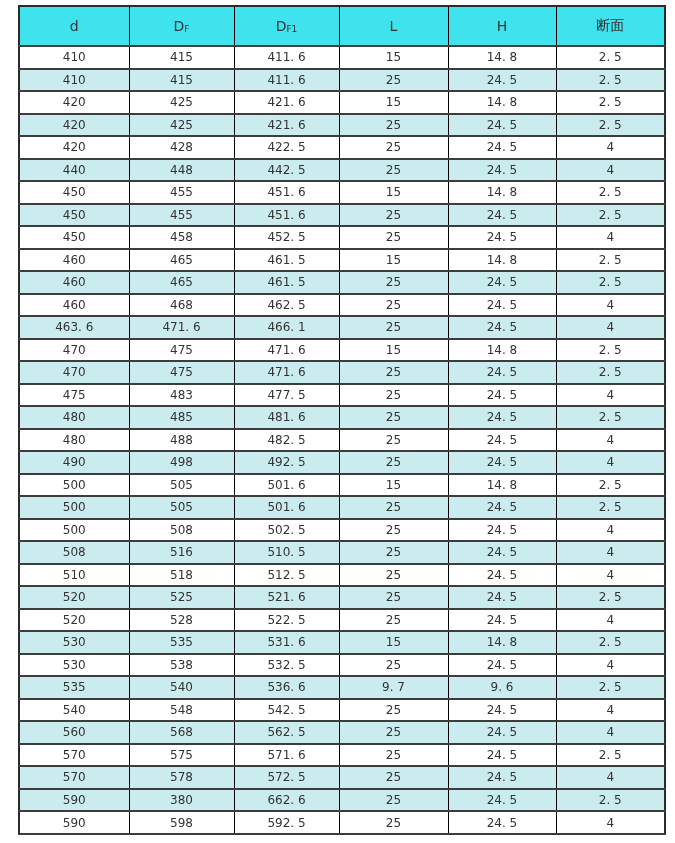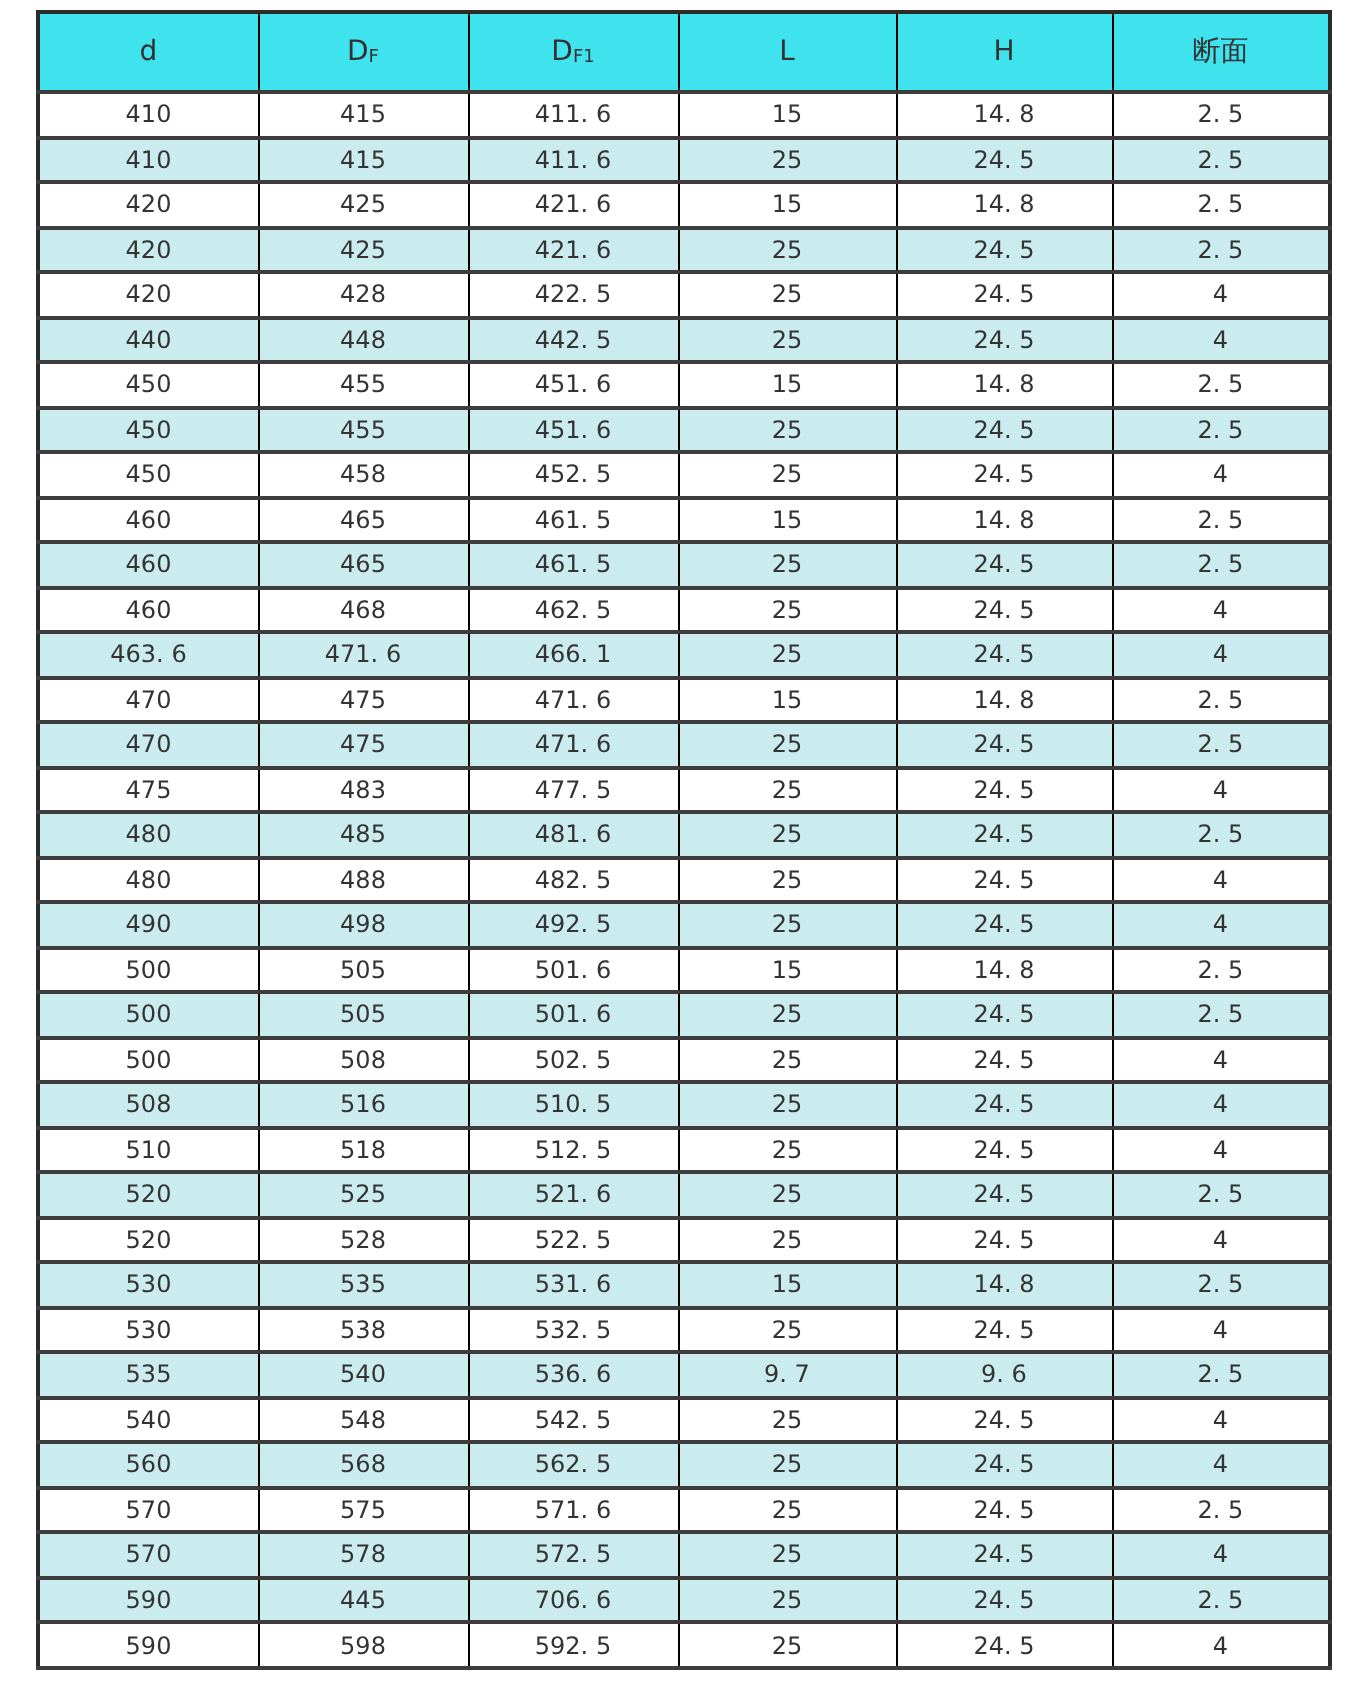--- a/index.html
+++ b/index.html
@@ -354,22 +354,22 @@
         <tr class="stripe">
           <td>570</td>
           <td>578</td>
           <td>572. 5</td>
           <td>25</td>
           <td>24. 5</td>
           <td>4</td>
         </tr>
         <tr class="stripe">
           <td>590</td>
-          <td>445</td>
-          <td>706. 6</td>
+          <td>380</td>
+          <td>662. 6</td>
           <td>25</td>
           <td>24. 5</td>
           <td>2. 5</td>
         </tr>
         <tr>
           <td>590</td>
           <td>598</td>
           <td>592. 5</td>
           <td>25</td>
           <td>24. 5</td>

